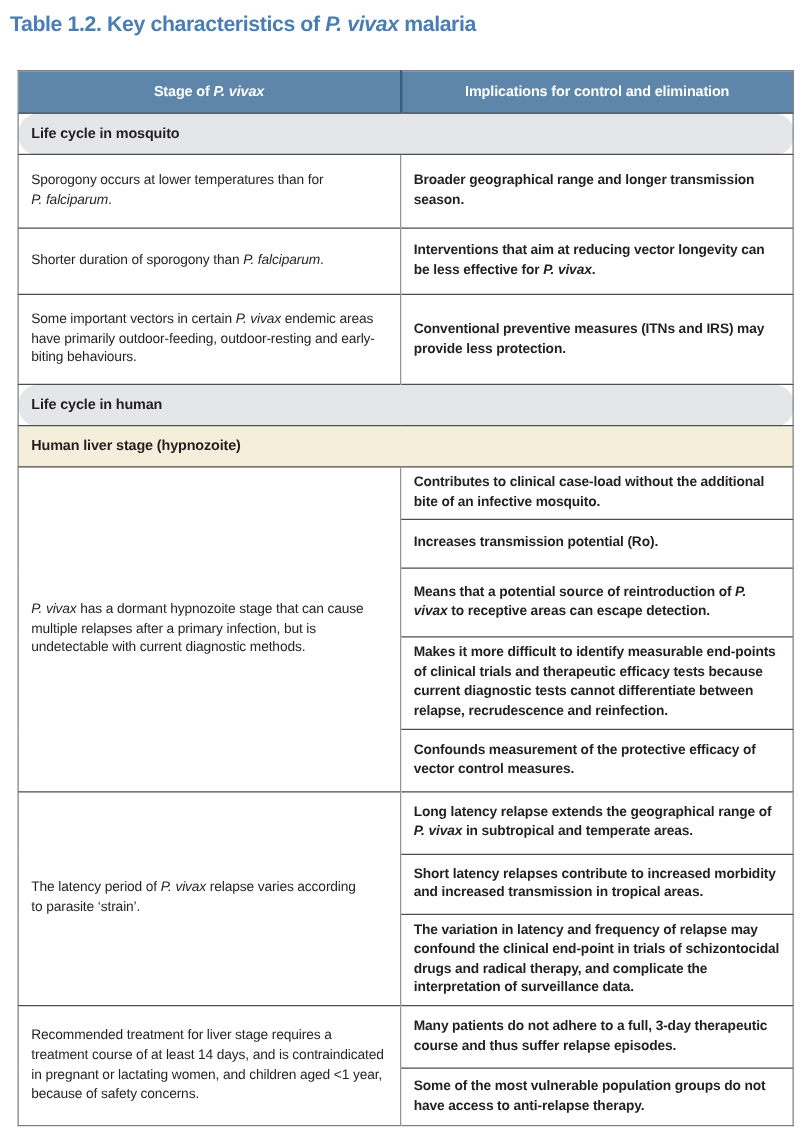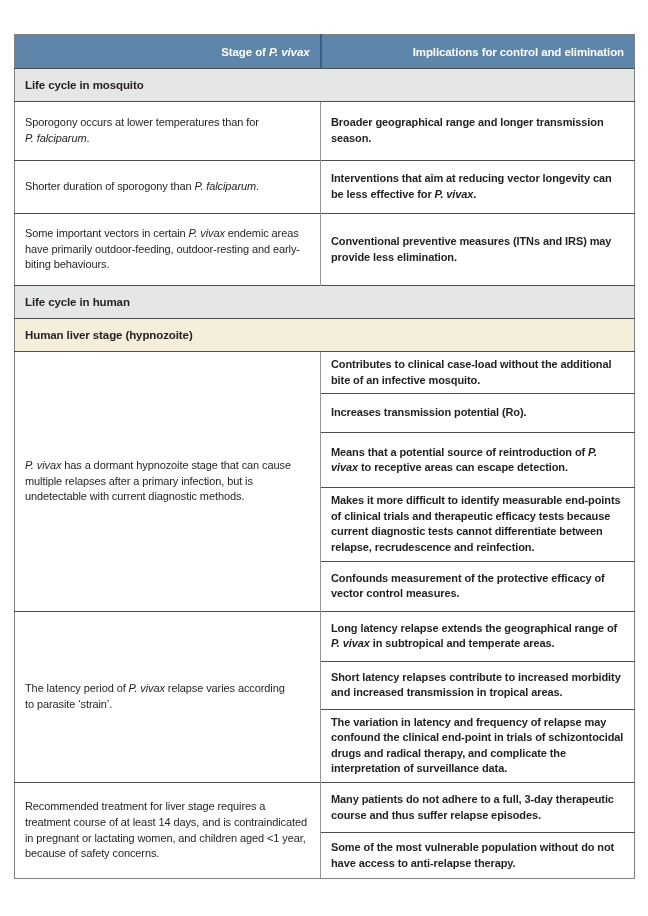--- a/index.html
+++ b/index.html
@@ -24,48 +24,49 @@
     font-size:17px;font-weight:bold;color:var(--title_blue);
     margin:2px 0 0 -6px;letter-spacing:-0.3px;
   }
   table.kc{
     border-collapse:collapse;width:620px;margin-top:26px;
     table-layout:fixed;border:1px solid var(--outer_border);
   }
   col.c-left{width:306px;}
   col.c-right{width:314px;}
   th{
-    background:var(--header_bg);color:#ffffff;text-align:right;
+    background:var(--header_bg);color:#ffffff;text-align:center;
     font-size:11.5px;font-weight:bold;padding:6px 10px;height:21px;
     vertical-align:middle;letter-spacing:-0.1px;margin-left:39px;
   }
   th.r{border-left:2px solid var(--header_divider);}
   td{
     font-size:11px;line-height:1.42;padding:5px 10px;
     vertical-align:middle;letter-spacing:-0.1px;
     border-top:1px solid var(--border_dark);
   }
   td.rcell{border-left:1px solid var(--border_light);font-weight:bold;}
   tr.section td{
     font-weight:bold;font-size:11.5px;height:22px;
   }
-  tr.gray td{background:var(--section_gray);}
+  tr.gray td{background:var(--section_gray);border-radius:15px;}
   tr.cream td{background:var(--section_cream);}
   
   tr.h59{height:59px;} tr.h53{height:53px;margin-top:16px;} tr.h72{height:72px;}
   tr.h41{height:41px;} tr.h39{height:39px;} tr.h55{height:55px;}
   tr.h63{height:63px;padding-left:45px;} tr.h50{height:50px;} tr.h48{height:48px;}
   tr.h70{height:70px;margin-left:40px;} tr.h46{height:46px;}
   i{font-style:italic;}
 </style>
 </head>
 <body>
 
 <div class="page">
 
+  <h1 class="title">Table 1.2. Key characteristics of <i>P. vivax</i> malaria</h1>
 
   <table class="kc">
     <colgroup>
       <col class="c-left">
         <col class="c-right">
     </colgroup>
 
     <tbody>
         <tr>
       <th>Stage of <i>P. vivax</i></th>
@@ -81,21 +82,21 @@
       <td class="rcell">Broader geographical range and longer transmission season.</td>
     </tr>
 
     <tr class="h53">
       <td>Shorter duration of sporogony than <i>P. falciparum</i>.</td>
       <td class="rcell">Interventions that aim at reducing vector longevity can be less effective for <i>P. vivax</i>.</td>
     </tr>
 
     <tr class="h72">
       <td>Some important vectors in certain <i>P. vivax</i> endemic areas have primarily outdoor-feeding, outdoor-resting and early-biting behaviours.</td>
-      <td class="rcell">Conventional preventive measures (ITNs and IRS) may provide less elimination.</td>
+      <td class="rcell">Conventional preventive measures (ITNs and IRS) may provide less protection.</td>
     </tr>
 
     <tr class="section gray">
       <td colspan="2">Life cycle in human</td>
     </tr>
 
     <tr class="section cream">
       <td colspan="2">Human liver stage (hypnozoite)</td>
     </tr>
 
@@ -125,18 +126,18 @@
     </tr>
     <tr class="h70">
       <td class="rcell">The variation in latency and frequency of relapse may confound the clinical end-point in trials of schizontocidal drugs and radical therapy, and complicate the interpretation of surveillance data.</td>
     </tr>
 
     <tr class="h50">
       <td rowspan="2">Recommended treatment for liver stage requires a treatment course of at least 14 days, and is contraindicated in pregnant or lactating women, and children aged &lt;1 year, because of safety concerns.</td>
       <td class="rcell">Many patients do not adhere to a full, 3-day therapeutic course and thus suffer relapse episodes.</td>
     </tr>
     <tr class="h46">
-      <td class="rcell">Some of the most vulnerable population without do not have access to anti-relapse therapy.</td>
+      <td class="rcell">Some of the most vulnerable population groups do not have access to anti-relapse therapy.</td>
     </tr>
 
   </tbody>
     </table>
 </div>
 
 </body></html>

